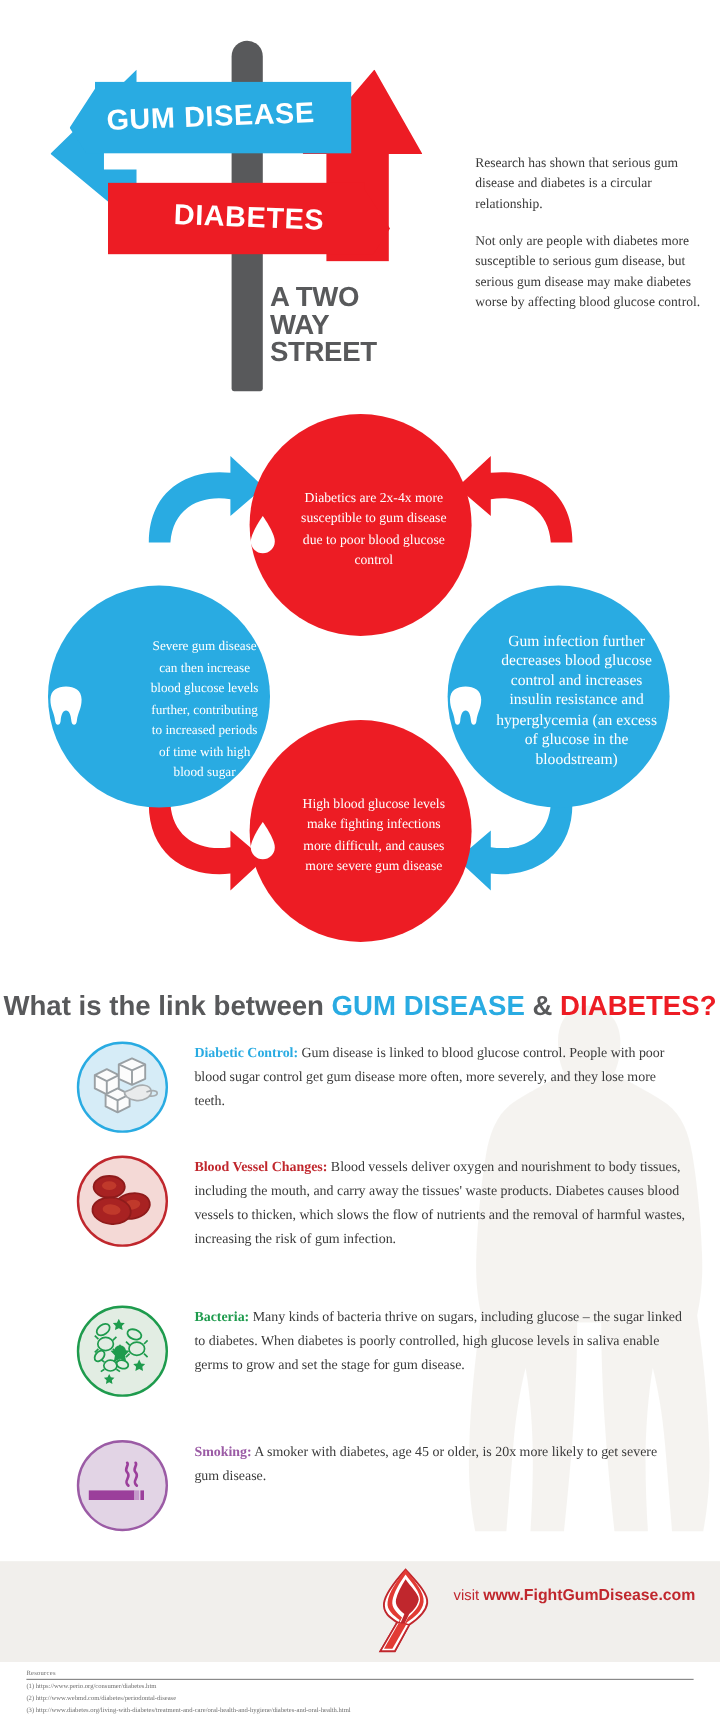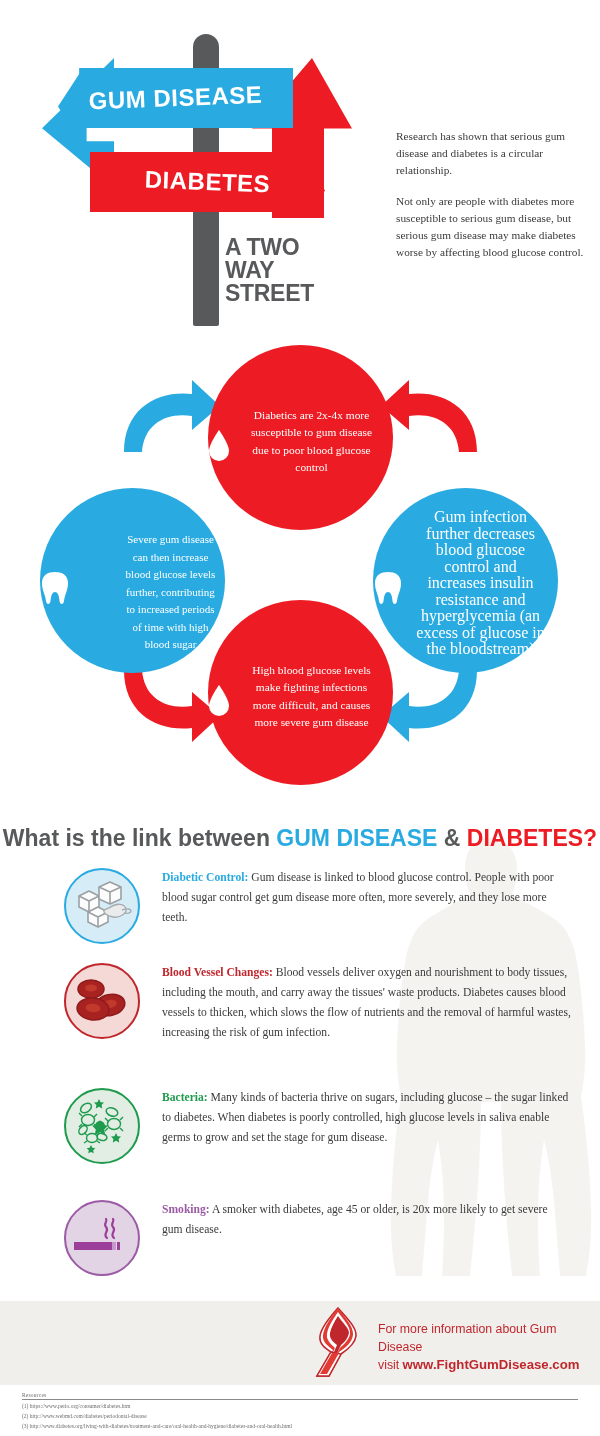--- a/index.html
+++ b/index.html
@@ -47,21 +47,21 @@
 
   
   .cycle{position:absolute;left:0;top:330px;width:600px;height:470px;}
   .bubble{position:absolute;border-radius:50%;color:#fff;text-align:center;
     display:flex;flex-direction:row;align-items:center;justify-content:flex-start;
     font-family:"Liberation Serif", serif;}
   .bubble .txt{padding:0 16px;font-size:11.4px;line-height:17.5px;}
   .b-top{left:208px;top:15px;width:185px;height:185px;background:#ED1C24;}
   .b-top .txt{margin-top:8px;}
   .b-right{left:373px;top:158px;width:185px;height:185px;background:#29ABE2;}
-  .b-right .txt{margin-top:6px;font-size:16px;line-height:16.5px;padding:0 10px;}
+  .b-right .txt{margin-top:6px;font-size:13px;line-height:16.5px;padding:0 10px;}
   .b-bottom{left:208px;top:270px;width:185px;height:185px;background:#ED1C24;}
   .b-bottom .txt{margin-top:8px;}
   .b-left{left:40px;top:158px;width:185px;height:185px;background:#29ABE2;gap:46px;}
   .b-left .txt{margin-top:24px;font-size:11px;line-height:17.5px;padding:0 9px;}
   .ico{margin-top:16px;height:34px;display:flex;align-items:center;justify-content:center;}
   .b-left .ico,.b-right .ico{margin-top:14px;}
 
   .arrow{position:absolute;}
 
   
@@ -287,21 +287,20 @@
   <svg class="ribbon" viewBox="0 0 62 74">
     <path d="M31 2 C22 12 14 22 13 30 C12 38 18 42 24 46 L10 70 L22 70 L34 48 C40 44 48 38 49 30 C50 22 40 12 31 2 Z" fill="#ffffff" stroke="#C0272D" stroke-width="1.6"></path>
     <path d="M31 2 C24 11 17 21 16 29 C15 36 21 40 26 44 L13 68 L20 68 L32 46 C38 42 45 37 46 29 C47 21 38 11 31 2 Z" fill="#E23B34"></path>
     <path d="M31 6 C26 13 21 21 20 28 C19 34 24 38 28 42 L17 64 L21 64 L33 42 C37 38 42 34 43 28 C44 21 36 13 31 6 Z" fill="#ffffff"></path>
     <path d="M31 10 C27 16 24 22 23 27 C22 32 26 36 30 39 L21 60 L24 60 L34 39 C38 36 41 32 42 27 C42 22 35 16 31 10 Z" fill="#C0272D"></path>
     <path d="M24 46 L10 70 L22 70 L34 48 Z" fill="#ffffff" stroke="#C0272D" stroke-width="1.4"></path>
     <path d="M25 47 L13 68 L20 68 L32 47 Z" fill="#E23B34"></path>
   </svg>
 
   <div class="footinfo">
-    <div>For more information about Gum Disease</div>
     <div><span>visit </span><span class="u">www.FightGumDisease.com</span></div>
   </div>
 
   <div class="sources">
     <div class="ttl">Resources</div>
     <div class="ln">(1) https://www.perio.org/consumer/diabetes.htm</div>
     <div class="ln">(2) http://www.webmd.com/diabetes/periodontal-disease</div>
     <div class="ln">(3) http://www.diabetes.org/living-with-diabetes/treatment-and-care/oral-health-and-hygiene/diabetes-and-oral-health.html</div>
   </div>
 

